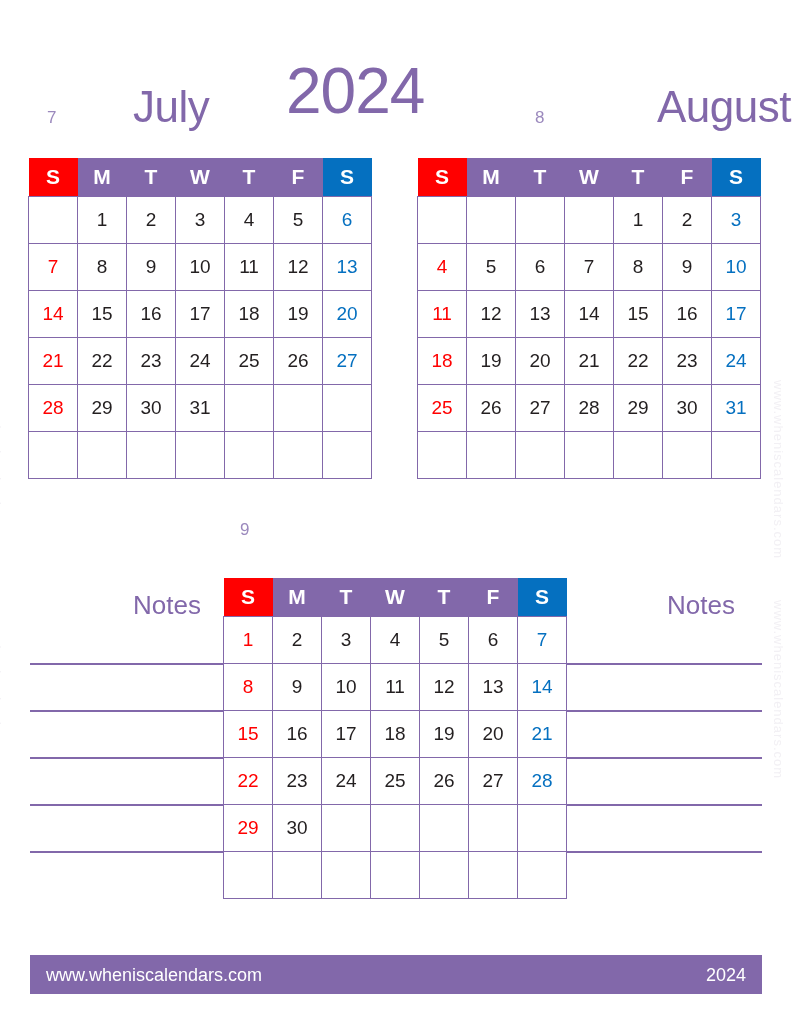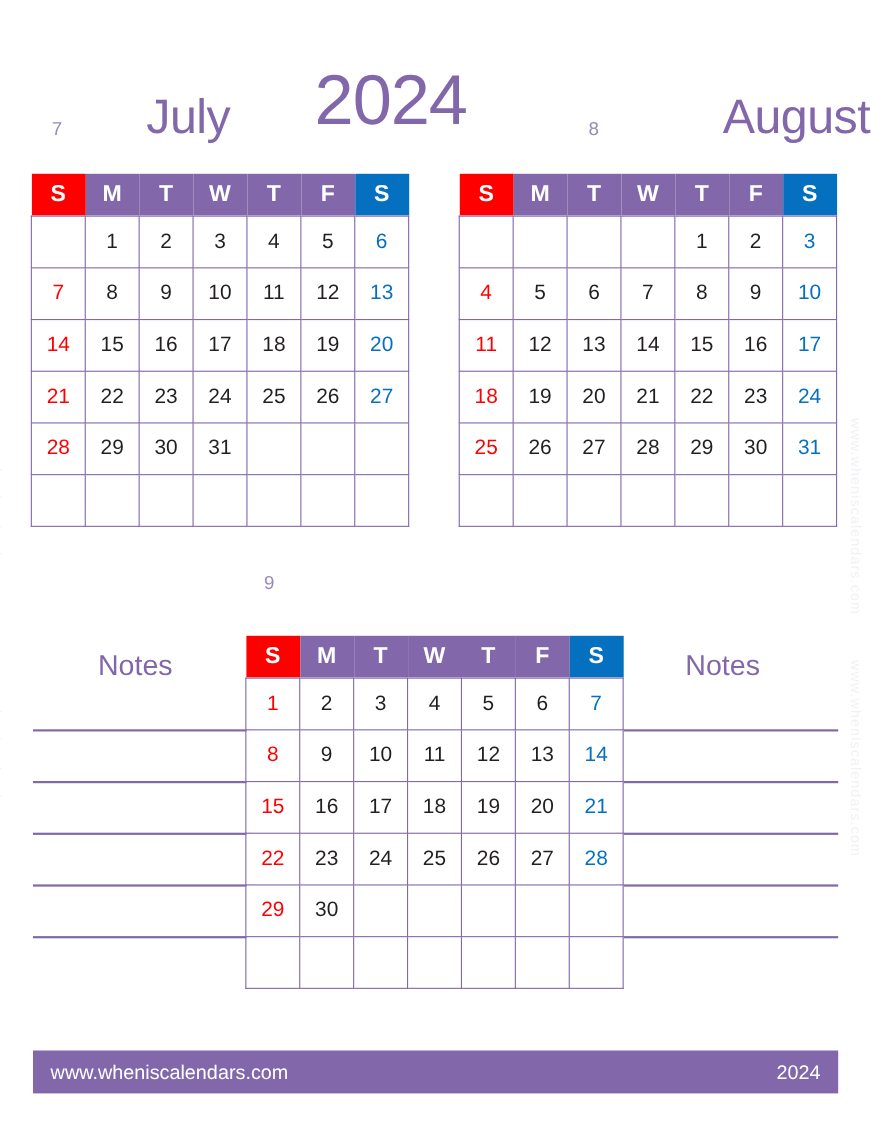--- a/index.html
+++ b/index.html
@@ -128,20 +128,21 @@
   
   #cal-sep { left: 223px; top: 578px; width: 344px; }
 
   
   .notes-label {
     position: absolute;
     color: #8268aa;
     font-size: 26px;
     font-weight: 400;
     z-index: 3;
+    margin-left: 44px;
   }
   #notes-left-label  { left: 89px;  top: 590px; }
   #notes-right-label { left: 623px; top: 590px; }
 
   .note-lines {
     position: absolute;
     z-index: 1;
   }
   .note-line {
     position: absolute;

